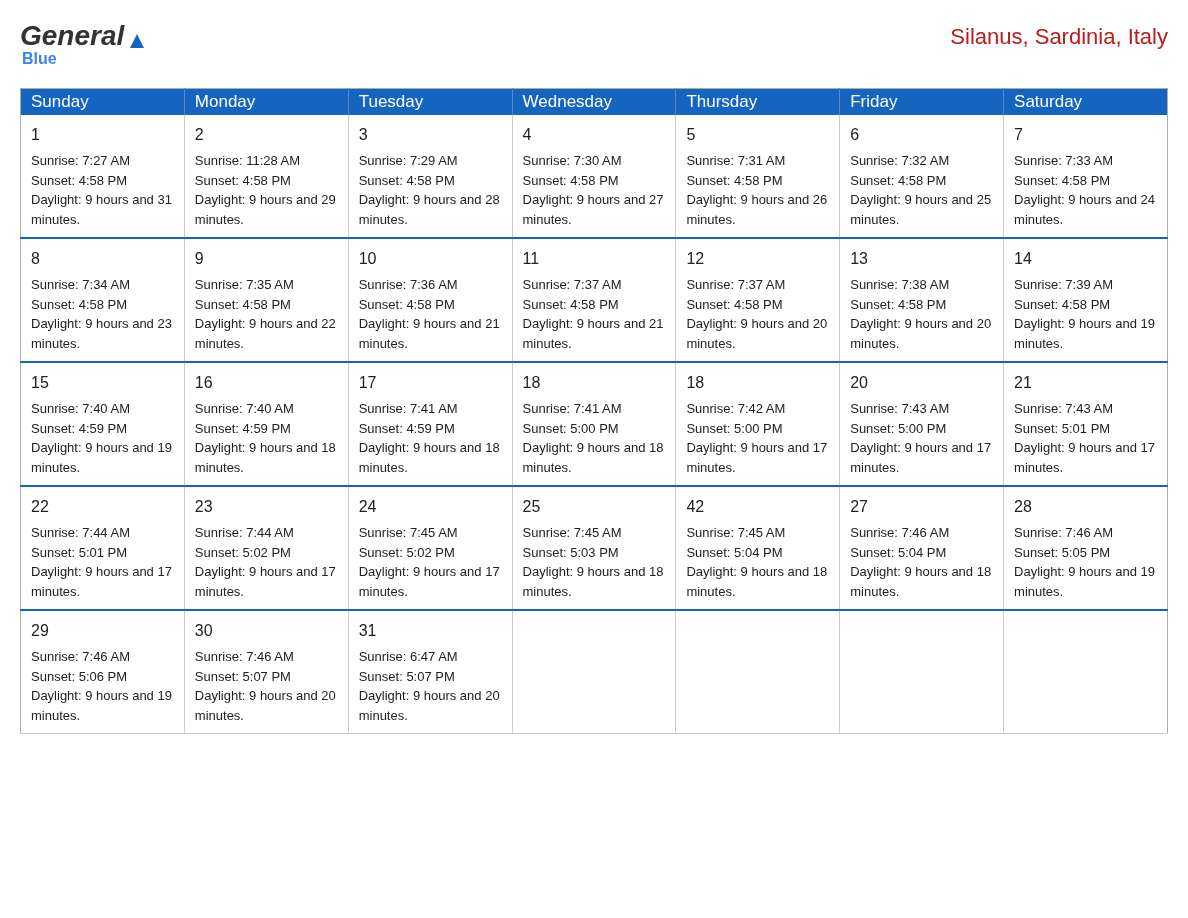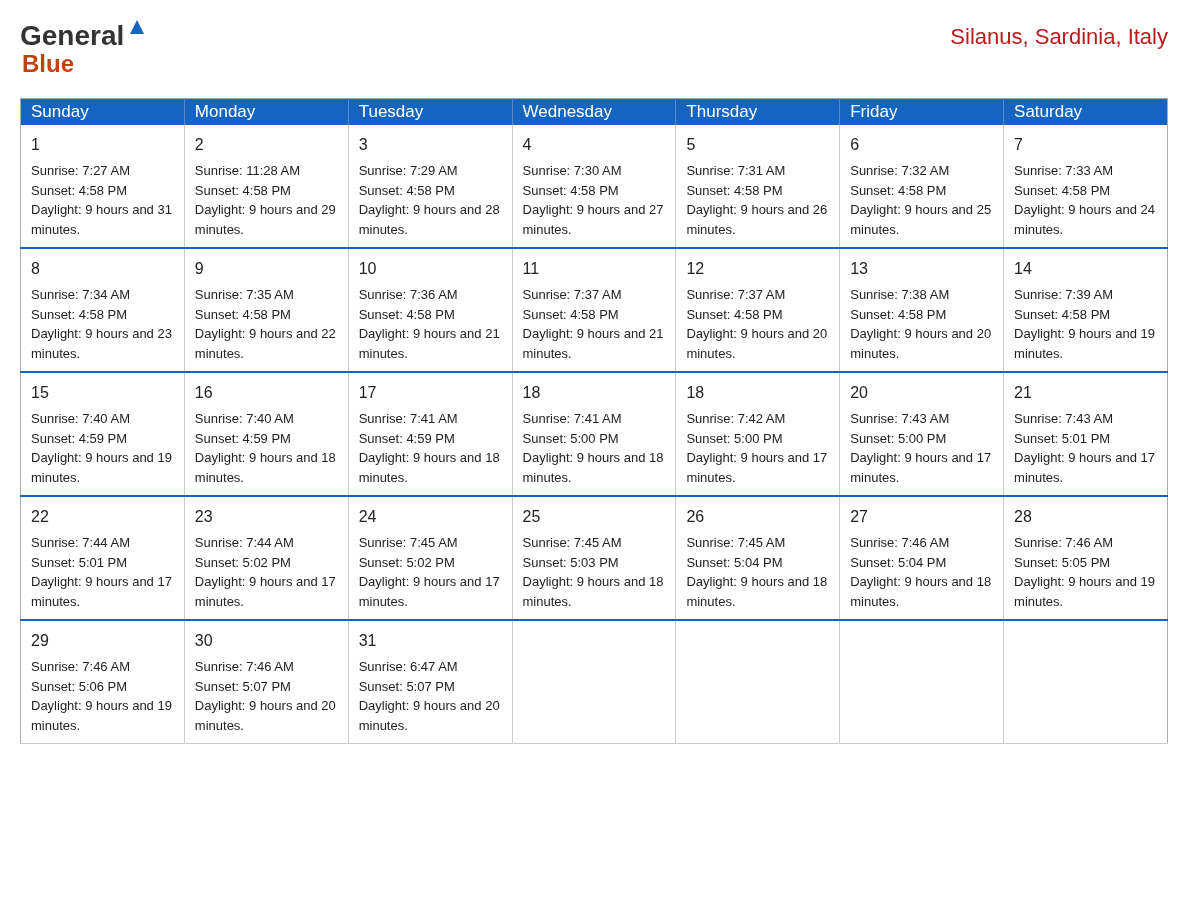--- a/index.html
+++ b/index.html
@@ -75,36 +75,37 @@
       font-weight: normal;
       display: block;
       margin-bottom: 4px;
       color: #222;
     }
     .empty {
       background: #fff;
     }
     .logo-wrapper {
       display: flex;
-      align-items: flex-start;
+      align-items: flex-end;
       gap: 0px;
+      font-style: italic;
     }
   </style>
 </head>
 <body>
 
 <div class="header">
   <div class="logo">
     <div class="logo-wrapper">
       <span style="font-size:28px;font-weight:bold;color:#333;">General</span>
       <svg width="22" height="22" viewBox="0 0 22 22" style="margin-left:2px;margin-top:-4px;">
         <polygon points="4,18 18,18 11,4" fill="#1565c0"></polygon>
       </svg>
     </div>
-    <div style="font-size:24px;font-weight:bold;color:#c2410c;margin-top:-2px;margin-left:2px;">Blue</div>
+    <div style="font-size:16px;font-weight:bold;color:#3b82f6;margin-top:-2px;margin-left:2px;">Blue</div>
   </div>
   <div class="title-block">
     <div class="location-title">Silanus, Sardinia, Italy</div>
   </div>
 </div>
 
 <table class="calendar">
   <thead>
     <tr>
       <th>Sunday</th>
@@ -142,21 +143,21 @@
         <td><span class="day-num">18</span><span>Sunrise: 7:41 AM</span><br><span>Sunset: 5:00 PM</span><br><span>Daylight: 9 hours and 18 minutes.</span></td>
         <td><span class="day-num">18</span><span>Sunrise: 7:42 AM</span><br><span>Sunset: 5:00 PM</span><br><span>Daylight: 9 hours and 17 minutes.</span></td>
         <td><span class="day-num">20</span><span>Sunrise: 7:43 AM</span><br><span>Sunset: 5:00 PM</span><br><span>Daylight: 9 hours and 17 minutes.</span></td>
         <td><span class="day-num">21</span><span>Sunrise: 7:43 AM</span><br><span>Sunset: 5:01 PM</span><br><span>Daylight: 9 hours and 17 minutes.</span></td>
       </tr>
       <tr>
         <td><span class="day-num">22</span><span>Sunrise: 7:44 AM</span><br><span>Sunset: 5:01 PM</span><br><span>Daylight: 9 hours and 17 minutes.</span></td>
         <td><span class="day-num">23</span><span>Sunrise: 7:44 AM</span><br><span>Sunset: 5:02 PM</span><br><span>Daylight: 9 hours and 17 minutes.</span></td>
         <td><span class="day-num">24</span><span>Sunrise: 7:45 AM</span><br><span>Sunset: 5:02 PM</span><br><span>Daylight: 9 hours and 17 minutes.</span></td>
         <td><span class="day-num">25</span><span>Sunrise: 7:45 AM</span><br><span>Sunset: 5:03 PM</span><br><span>Daylight: 9 hours and 18 minutes.</span></td>
-        <td><span class="day-num">26</span><span>Sunrise: 7:45 AM</span><br><span>Sunset: 5:04 PM</span><br><span>Daylight: 9 hours and 18 minutes.</span></td>
+        <td><span class="day-num">42</span><span>Sunrise: 7:45 AM</span><br><span>Sunset: 5:04 PM</span><br><span>Daylight: 9 hours and 18 minutes.</span></td>
         <td><span class="day-num">27</span><span>Sunrise: 7:46 AM</span><br><span>Sunset: 5:04 PM</span><br><span>Daylight: 9 hours and 18 minutes.</span></td>
         <td><span class="day-num">28</span><span>Sunrise: 7:46 AM</span><br><span>Sunset: 5:05 PM</span><br><span>Daylight: 9 hours and 19 minutes.</span></td>
       </tr>
       <tr>
         <td><span class="day-num">29</span><span>Sunrise: 7:46 AM</span><br><span>Sunset: 5:06 PM</span><br><span>Daylight: 9 hours and 19 minutes.</span></td>
         <td><span class="day-num">30</span><span>Sunrise: 7:46 AM</span><br><span>Sunset: 5:07 PM</span><br><span>Daylight: 9 hours and 20 minutes.</span></td>
         <td><span class="day-num">31</span><span>Sunrise: 6:47 AM</span><br><span>Sunset: 5:07 PM</span><br><span>Daylight: 9 hours and 20 minutes.</span></td>
         <td class="empty"></td>
         <td class="empty"></td>
         <td class="empty"></td>

